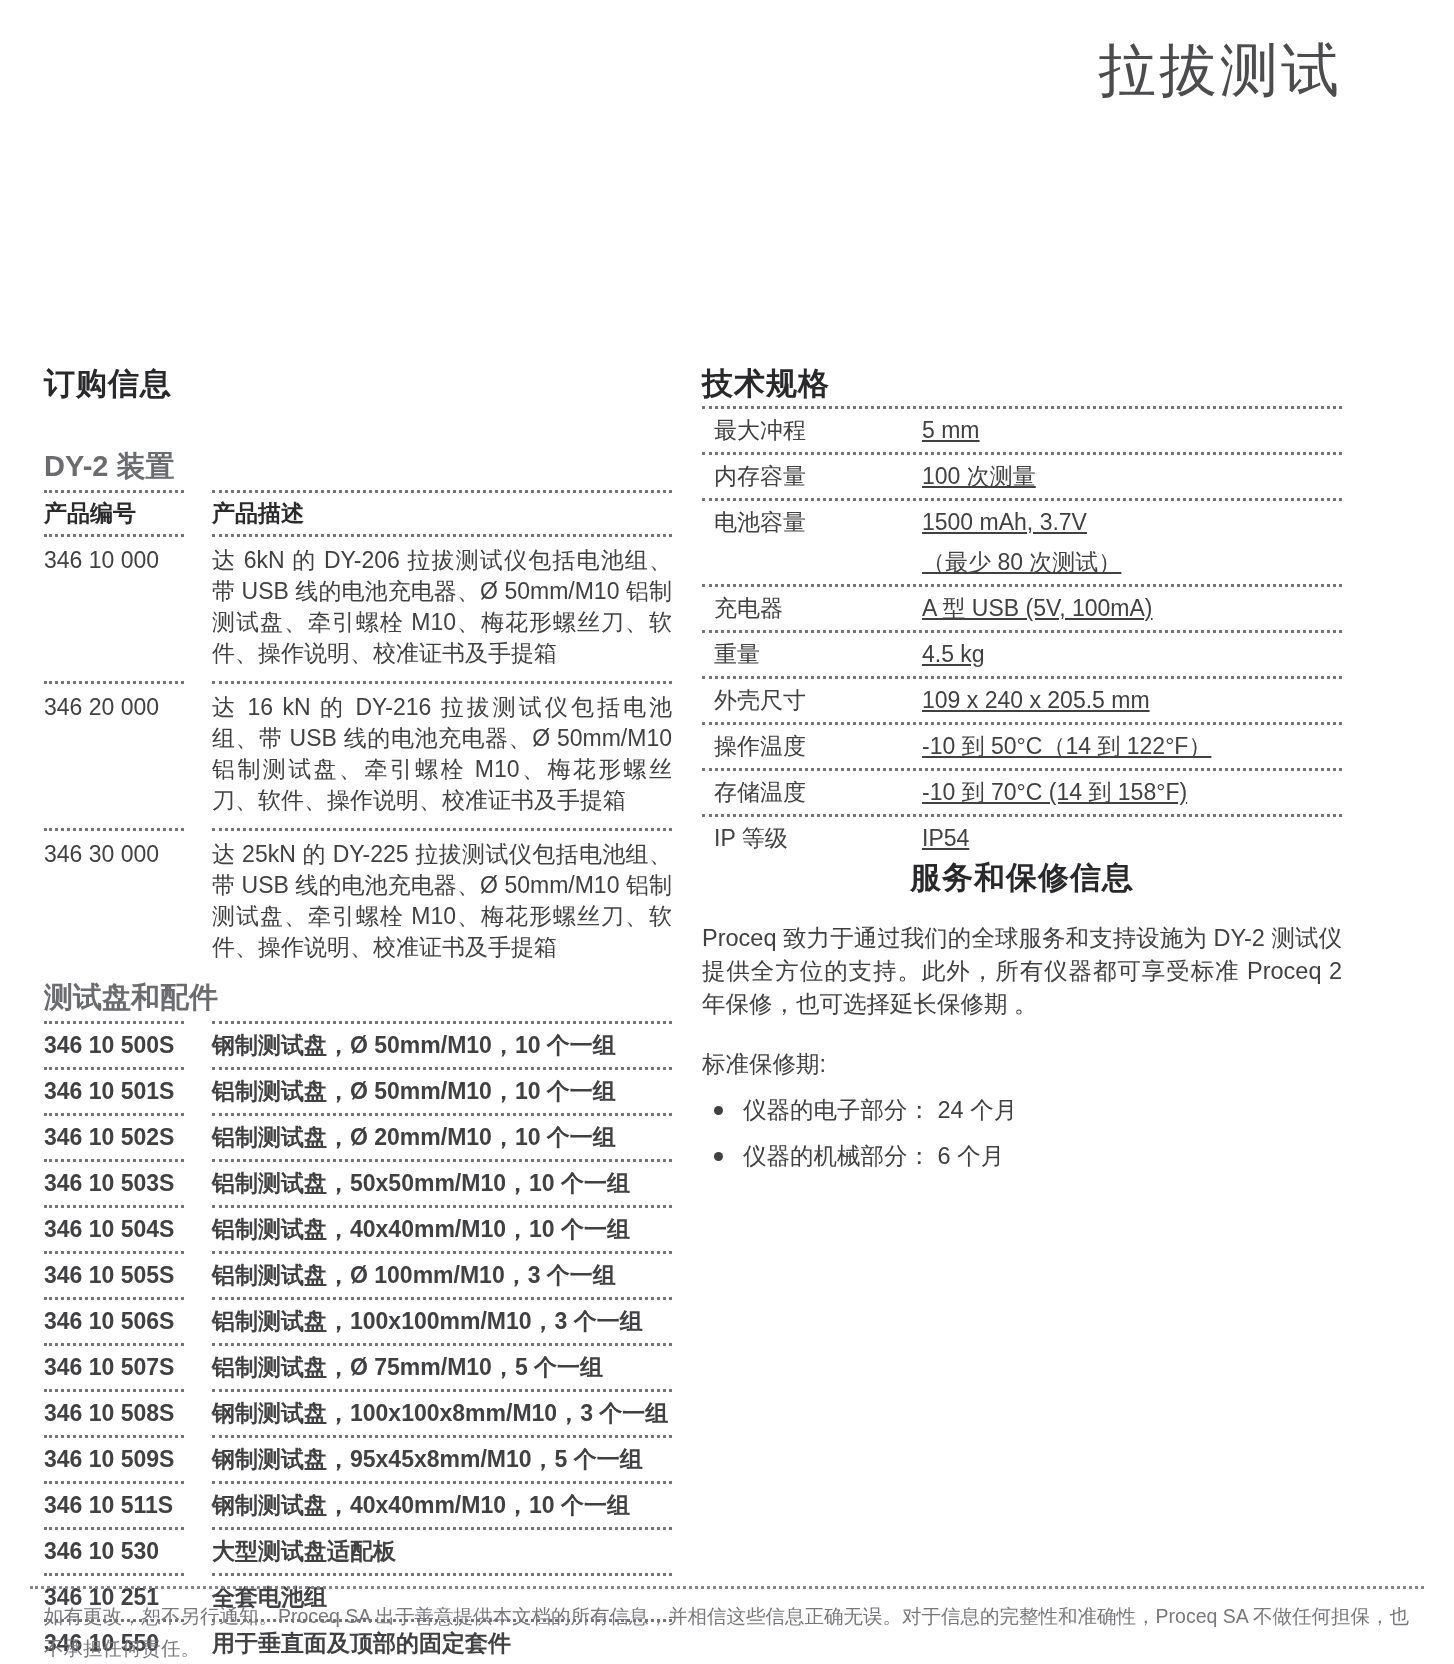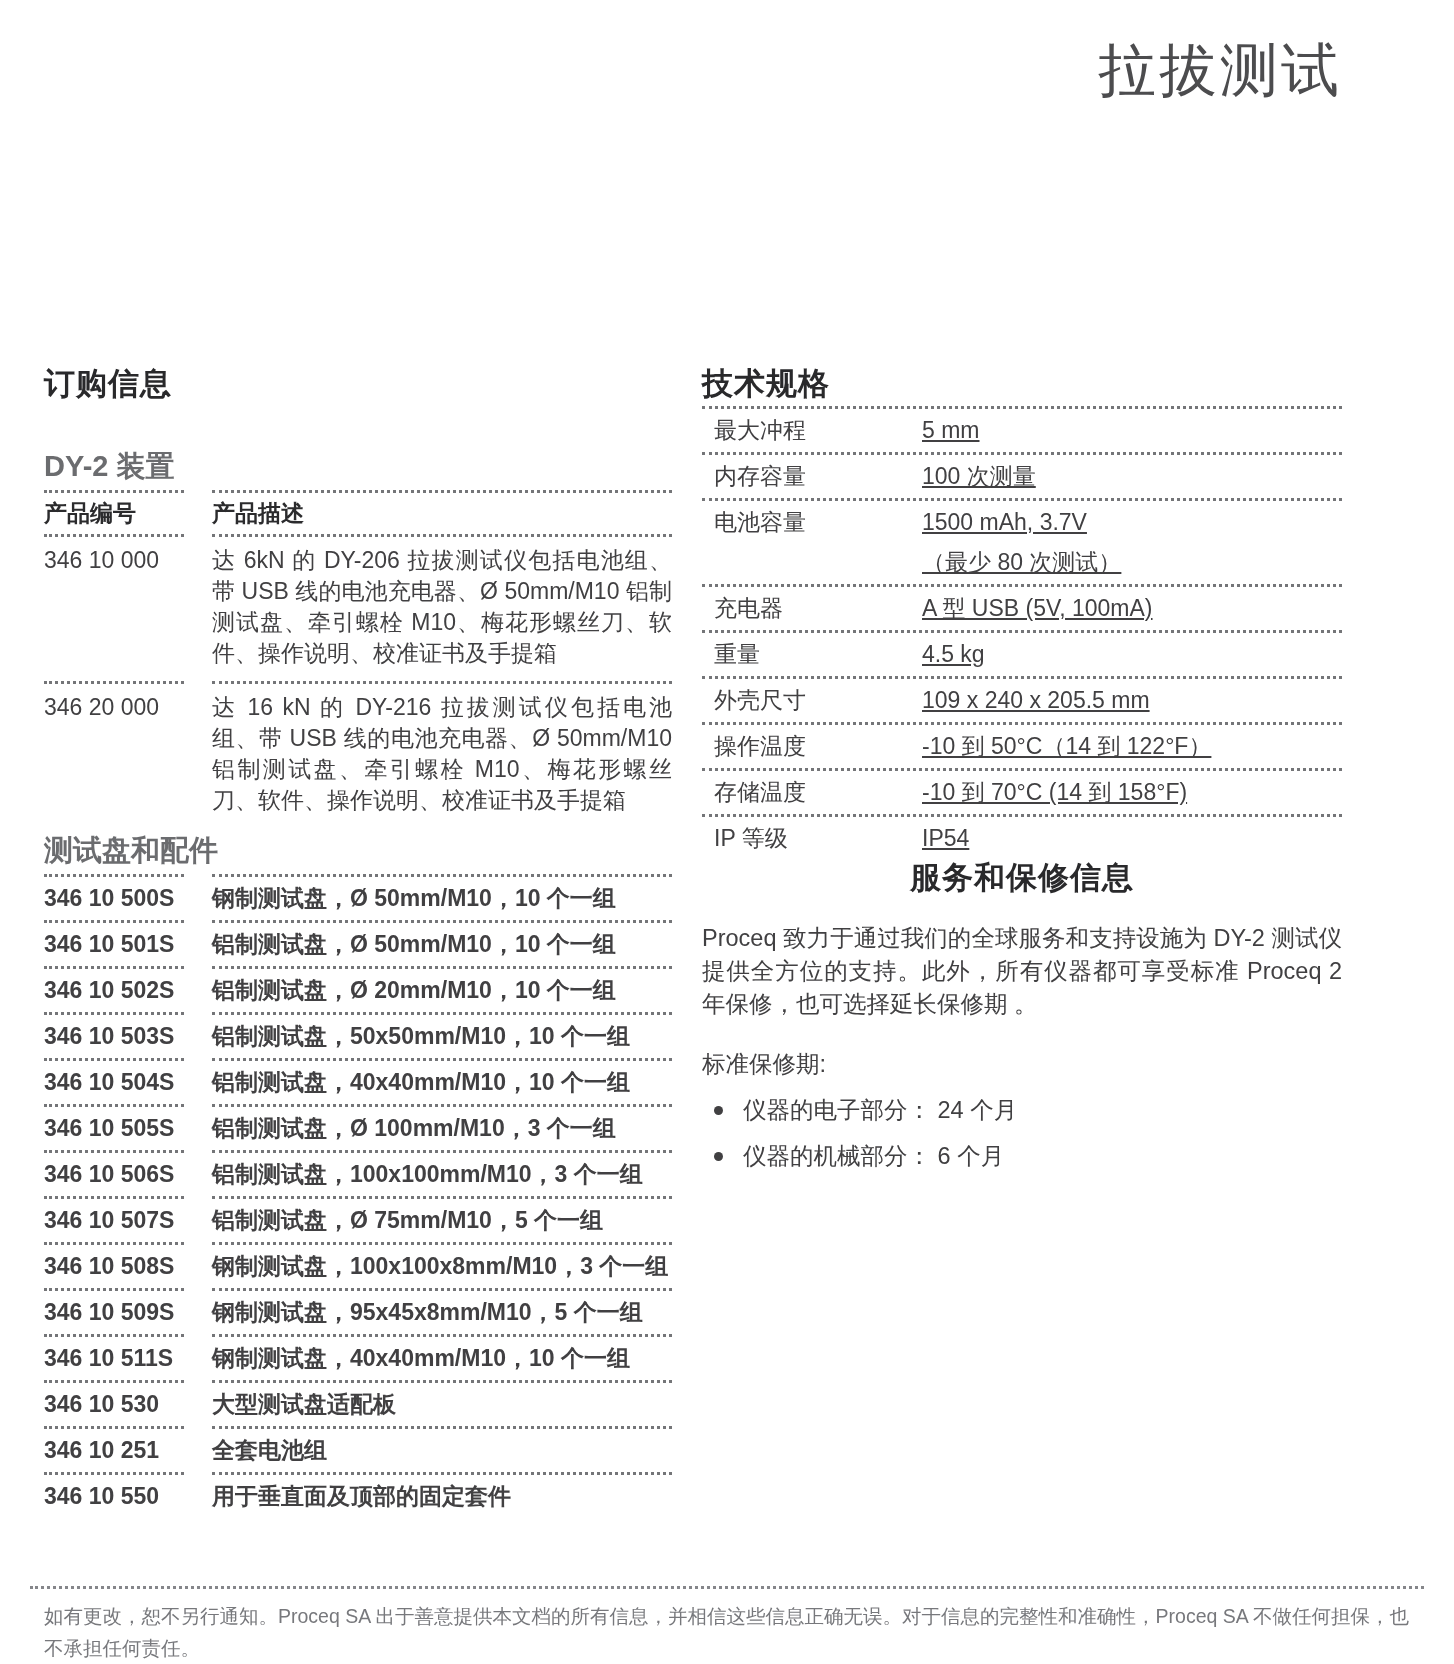--- a/index.html
+++ b/index.html
@@ -68,20 +68,24 @@
         <div class="pdesc">产品描述</div>
       </div>
       <div class="prow">
           <div class="pnum">346 10 000</div>
           <div class="pdesc">达 6kN 的 DY-206 拉拔测试仪包括电池组、带 USB 线的电池充电器、Ø 50mm/M10 铝制测试盘、牵引螺栓 M10、梅花形螺丝刀、软件、操作说明、校准证书及手提箱</div>
         </div>
         <div class="prow">
           <div class="pnum">346 20 000</div>
           <div class="pdesc">达 16 kN 的 DY-216 拉拔测试仪包括电池组、带 USB 线的电池充电器、Ø 50mm/M10 铝制测试盘、牵引螺栓 M10、梅花形螺丝刀、软件、操作说明、校准证书及手提箱</div>
         </div>
+        <div class="prow">
+          <div class="pnum">346 30 000</div>
+          <div class="pdesc">达 25kN 的 DY-225 拉拔测试仪包括电池组、带 USB 线的电池充电器、Ø 50mm/M10 铝制测试盘、牵引螺栓 M10、梅花形螺丝刀、软件、操作说明、校准证书及手提箱</div>
+        </div>
     </div>
 
     <div class="sub-head acc">测试盘和配件</div>
 
     <div class="acc-table">
       <div class="prow">
           <div class="pnum">346 10 500S</div>
           <div class="pdesc">钢制测试盘，Ø 50mm/M10，10 个一组</div>
         </div>
         <div class="prow">

